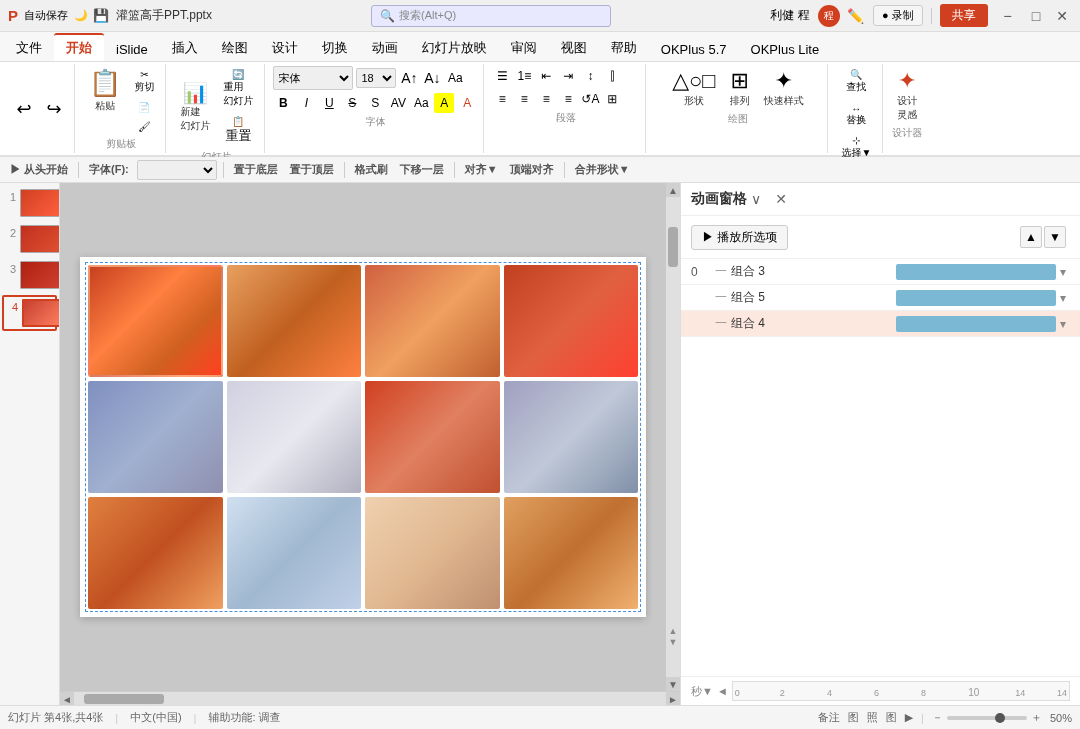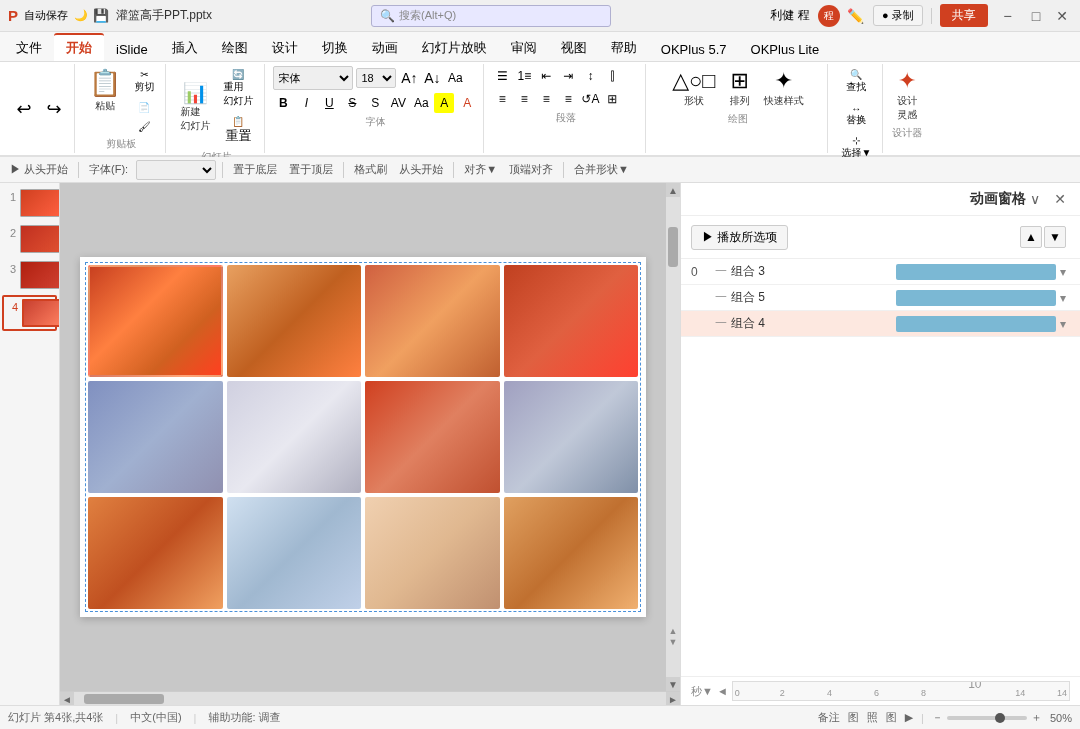--- a/index.html
+++ b/index.html
@@ -26,21 +26,21 @@
     .toolbar-group-inner { display: flex; flex-wrap: wrap; gap: 2px; flex: 1; align-items: center; justify-content: center; }
     .toolbar-group-label { font-size: 10px; color: #888; margin-top: 2px; }
     .tb-btn { display: flex; flex-direction: column; align-items: center; justify-content: center; padding: 3px 5px; border-radius: 3px; cursor: pointer; font-size: 10px; min-width: 28px; }
     .tb-btn .icon { font-size: 18px; line-height: 1; }
     .tb-btn-large { display: flex; flex-direction: column; align-items: center; padding: 2px 6px; cursor: pointer; border-radius: 3px; }
     .tb-btn-large .icon { font-size: 26px; line-height: 1.2; }
     .tb-btn-large .label { font-size: 10px; color: #333; }
 
     
     .format-bar { background: #f5f5f5; height: 26px; display: flex; align-items: center; padding: 0 6px; gap: 4px; border-bottom: 1px solid #ddd; font-size: 11px; color: #555; }
-    .format-bar-item { padding: 1px 4px; cursor: pointer; white-space: nowrap; }
+    .format-bar-item { padding: 1px 4px; cursor: pointer; white-space: nowrap; font-weight: bold; }
     .format-bar-sep { width: 1px; height: 16px; background: #ccc; margin: 0 2px; }
 
     
     .main-area { display: flex; flex: 1; overflow: hidden; background: #e8e8e8; }
 
     
     .slide-panel { width: 60px; background: #f5f5f5; border-right: 1px solid #ddd; display: flex; flex-direction: column; padding: 4px 2px; gap: 4px; overflow-y: auto; }
     .slide-thumb { display: flex; align-items: flex-start; gap: 4px; padding: 2px; cursor: pointer; }
     .slide-num { font-size: 11px; color: #888; min-width: 12px; text-align: right; margin-top: 2px; }
     .slide-img { width: 42px; height: 28px; background: #ccc; border: 1px solid #aaa; border-radius: 1px; flex-shrink: 0; }
@@ -74,21 +74,21 @@
     .canvas-vscroll { width: 14px; background: #e0e0e0; display: flex; flex-direction: column; align-items: center; }
     .scroll-arrow { width: 14px; height: 14px; display: flex; align-items: center; justify-content: center; cursor: pointer; font-size: 10px; color: #666; background: #d0d0d0; }
     .scroll-track { flex: 1; width: 14px; position: relative; }
     .scroll-thumb { width: 10px; height: 40px; background: #aaa; border-radius: 3px; margin: 0 auto; }
     .hscroll-arrow { width: 14px; height: 14px; display: flex; align-items: center; justify-content: center; cursor: pointer; font-size: 10px; color: #666; background: #d0d0d0; }
     .hscroll-track { flex: 1; height: 14px; position: relative; }
     .hscroll-thumb { height: 10px; width: 80px; background: #aaa; border-radius: 3px; margin: auto 0; position: absolute; top: 2px; left: 10px; }
 
     
     .anim-panel { width: 400px; background: white; border-left: 1px solid #ddd; display: flex; flex-direction: column; }
-    .anim-header { display: flex; align-items: center; justify-content: flex-end; padding: 6px 10px; border-bottom: 1px solid #eee; }
+    .anim-header { display: flex; align-items: center; justify-content: flex-start; padding: 6px 10px; border-bottom: 1px solid #eee; }
     .anim-title { font-size: 14px; font-weight: bold; color: #333; }
     .anim-header-btns { display: flex; gap: 6px; align-items: center; }
     .anim-header-btn { cursor: pointer; font-size: 14px; color: #666; padding: 2px 4px; }
     .anim-play-row { padding: 6px 10px; display: flex; align-items: center; gap: 8px; border-bottom: 1px solid #eee; }
     .play-btn { border: 1px solid #ccc; background: #f5f5f5; border-radius: 3px; padding: 3px 10px; cursor: pointer; font-size: 12px; display: flex; align-items: center; gap: 4px; }
     .anim-row { display: flex; align-items: center; padding: 4px 10px; border-bottom: 1px solid #f0f0f0; }
     .anim-row.selected { background: #fde8e0; }
     .anim-row-num { width: 24px; font-size: 12px; color: #555; }
     .anim-row-name { flex: 1; font-size: 12px; color: #333; }
     .anim-row-bar { width: 160px; height: 16px; background: #f5b8a0; border-radius: 2px; }
@@ -314,21 +314,21 @@
 <div class="format-bar">
   <span class="format-bar-item">▶ 从头开始</span>
   <span class="format-bar-sep"></span>
   <span class="format-bar-item">字体(F):</span>
   <select style="height:20px;font-size:11px;border:1px solid #ccc;border-radius:2px;min-width:80px;"><option></option></select>
   <span class="format-bar-sep"></span>
   <span class="format-bar-item">置于底层</span>
   <span class="format-bar-item">置于顶层</span>
   <span class="format-bar-sep"></span>
   <span class="format-bar-item">格式刷</span>
-  <span class="format-bar-item">从头开始</span>
+  <span class="format-bar-item">下移一层</span>
   <span class="format-bar-sep"></span>
   <span class="format-bar-item">对齐▼</span>
   <span class="format-bar-item">顶端对齐</span>
   <span class="format-bar-sep"></span>
   <span class="format-bar-item">合并形状▼</span>
 </div>
 
 <div class="main-area">
 
   <div class="slide-panel">
@@ -449,21 +449,21 @@
 
     <div class="anim-timeline">
       <span style="cursor:pointer;">秒▼</span>
       <span style="cursor:pointer;">◄</span>
       <div style="flex:1;position:relative;background:#f8f8f8;border:1px solid #ddd;height:20px;display:flex;align-items:flex-end;overflow:hidden;">
         <span style="position:absolute;left:2px;bottom:2px;font-size:9px;color:#999;">0</span>
         <span style="position:absolute;left:14%;bottom:2px;font-size:9px;color:#999;">2</span>
         <span style="position:absolute;left:28%;bottom:2px;font-size:9px;color:#999;">4</span>
         <span style="position:absolute;left:42%;bottom:2px;font-size:9px;color:#999;">6</span>
         <span style="position:absolute;left:56%;bottom:2px;font-size:9px;color:#999;">8</span>
-        <span style="position:absolute;left:70%;bottom:9px;font-size:12px;color:#999;">10</span>
+        <span style="position:absolute;left:70%;bottom:2px;font-size:10px;color:#999;">10</span>
         <span style="position:absolute;left:84%;bottom:2px;font-size:9px;color:#999;">14</span>
         <span style="position:absolute;right:2px;bottom:2px;font-size:9px;color:#999;">14</span>
       </div>
     </div>
   </div>
 
 </div>
 
 <div class="status-bar">
   <span>幻灯片 第4张,共4张</span>

